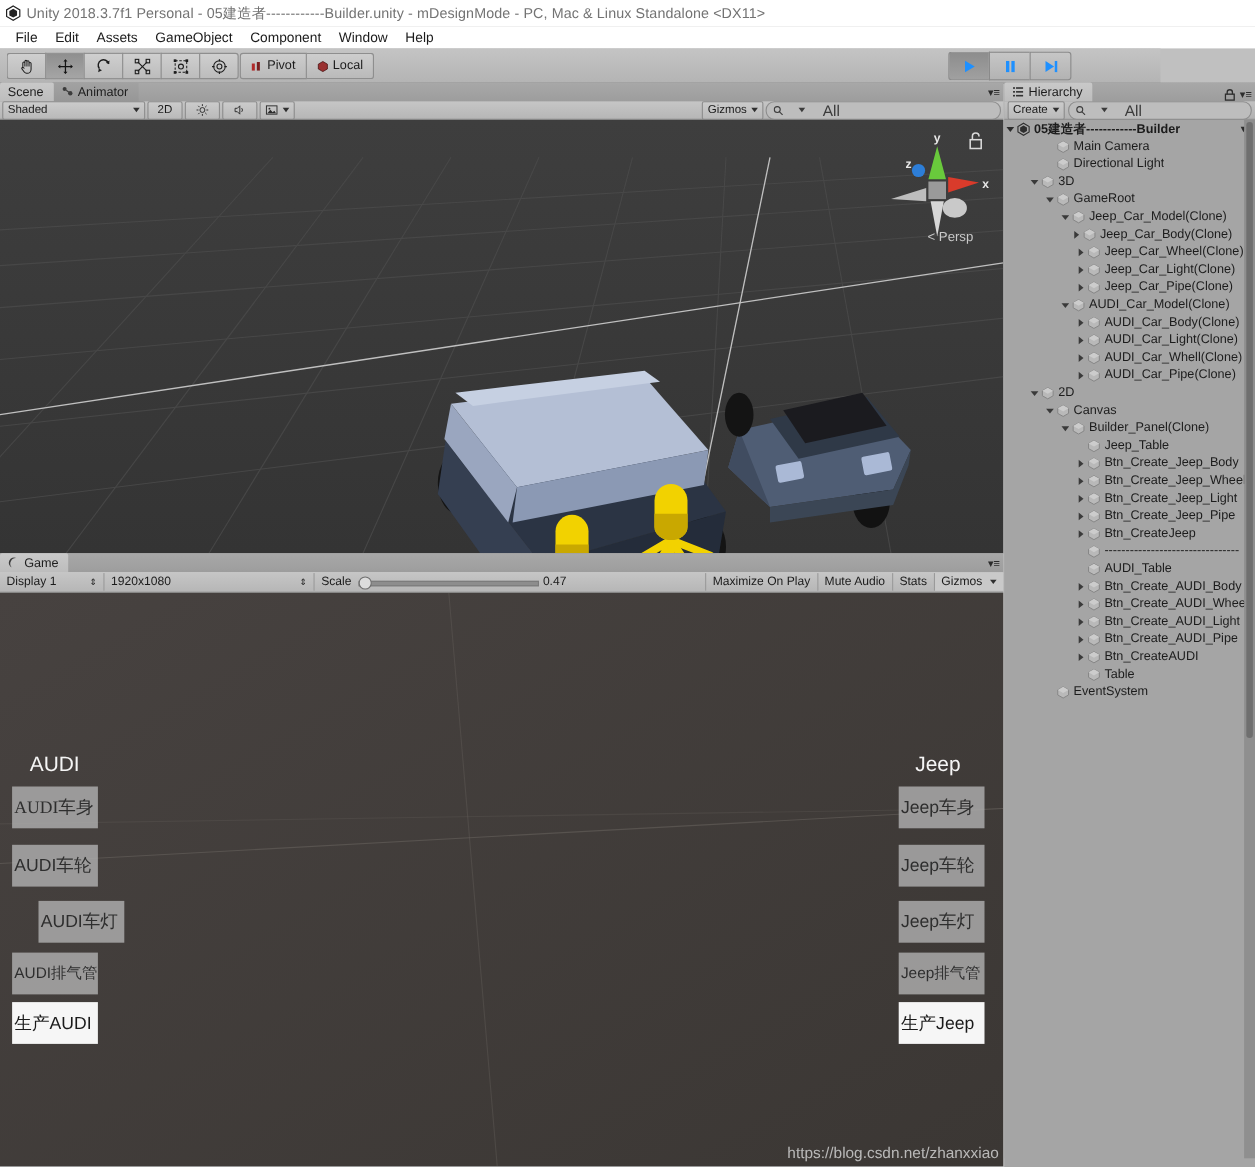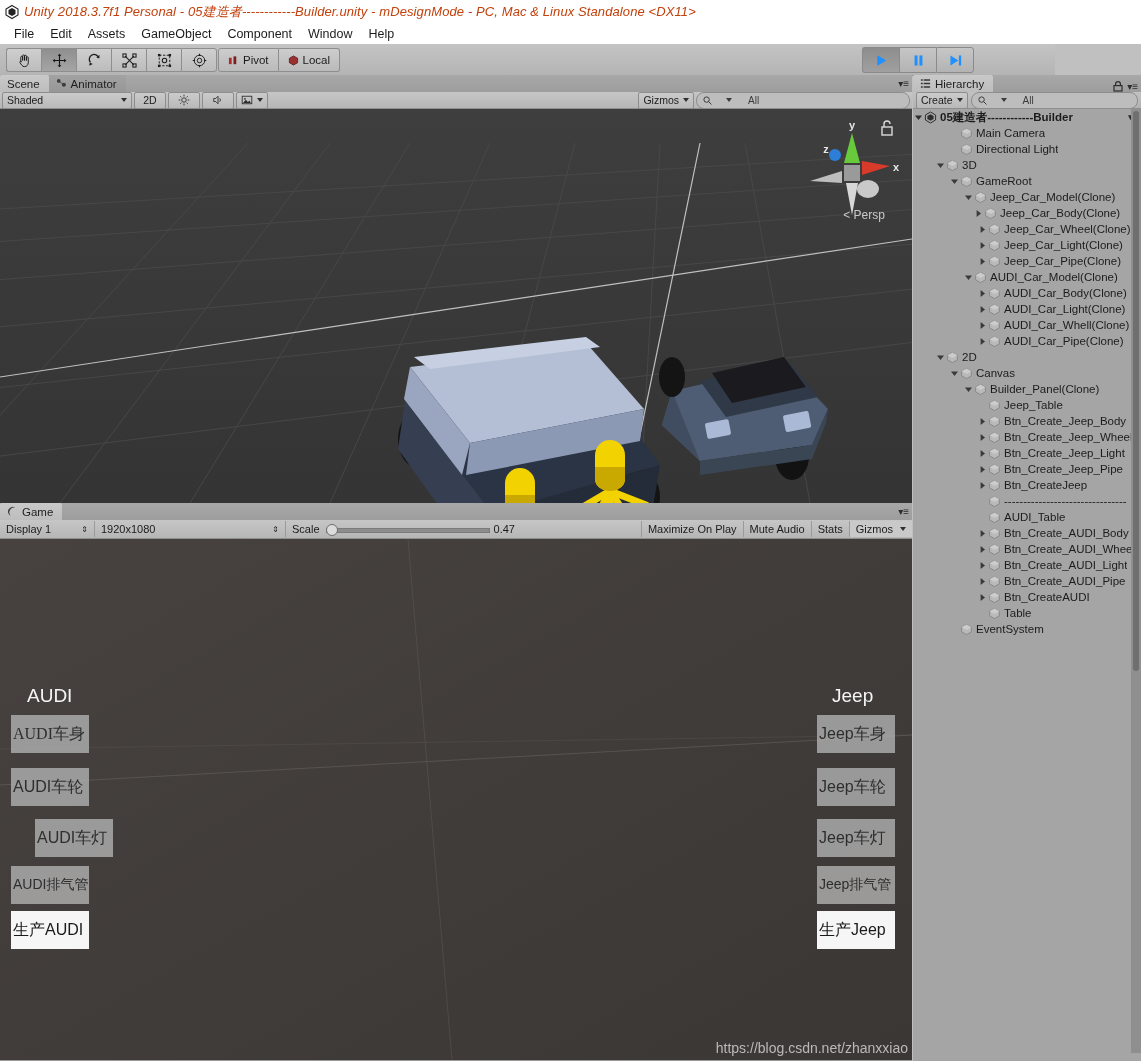--- a/index.html
+++ b/index.html
@@ -2,21 +2,21 @@
 <html><head>
 <meta charset="utf-8">
 <style>
   html,body{margin:0;padding:0;background:#fff;}
   body{width:1141px;height:1061px;overflow:hidden;font-family:"Liberation Sans",sans-serif;-webkit-font-smoothing:antialiased;}
   #app{position:relative;width:1141px;height:1061px;background:#c0c0c0;}
 
   
   .titlebar{position:absolute;left:0;top:0;width:1141px;height:24px;background:#ffffff;display:flex;align-items:center;}
   .unity-logo{width:16px;height:16px;margin-left:4px;margin-right:4px;flex:none;}
-  .title-text{font-size:13px;color:#c2410c;white-space:nowrap;letter-spacing:0.1px;font-style:italic;}
+  .title-text{font-size:13px;color:#737373;white-space:nowrap;letter-spacing:0.1px;}
 
   
   .menubar{position:absolute;left:0;top:24px;width:1141px;height:20px;background:#ffffff;display:flex;align-items:center;padding-left:6px;box-sizing:border-box;}
   .menu-item{font-size:12.5px;color:#1b1b1b;padding:0 8px;white-space:nowrap;cursor:default;}
 
   
   .toolbar{position:absolute;left:0;top:44px;width:1055px;height:31px;
     background:linear-gradient(#c4c4c4,#b4b4b4);border-bottom:1px solid #8c8c8c;}
   .tgroup{position:absolute;top:4px;display:flex;}
   .tbtn{width:34px;height:22px;background:linear-gradient(#cfcfcf,#bcbcbc);
@@ -46,21 +46,21 @@
   
   #scene-panel{position:absolute;left:0;top:75px;width:912px;height:428px;background:#999;}
   .scene-toolbar{height:17px;background:linear-gradient(#c6c6c6,#b6b6b6);display:flex;align-items:center;gap:2px;
                  padding:0 2px;box-sizing:border-box;border-bottom:1px solid #8f8f8f;}
   .sdrop{height:15px;background:linear-gradient(#cbcbcb,#b9b9b9);border:1px solid #8d8d8d;border-radius:2px;
          font-size:10.5px;color:#1b1b1b;display:flex;align-items:center;padding:0 4px;cursor:pointer;position:relative;}
   .sbtn{height:15px;min-width:22px;background:linear-gradient(#cbcbcb,#b9b9b9);border:1px solid #8d8d8d;border-radius:2px;
         font-size:10.5px;color:#1b1b1b;display:flex;align-items:center;justify-content:center;padding:0 4px;cursor:pointer;}
   .caret{width:0;height:0;border-left:3px solid transparent;border-right:3px solid transparent;border-top:4px solid #2f2f2f;margin-left:4px;}
   .searchbox{height:15px;border-radius:8px;background:#bdbdbd;border:1px solid #8d8d8d;display:flex;align-items:center;
-             padding:0 6px;font-size:10px;color:#3b3b3b;gap:14px;}
+             padding:0 6px;font-size:14px;color:#3b3b3b;gap:14px;}
   .scene-view{position:relative;width:912px;height:394px;overflow:hidden;background:#393939;}
 
   
   #game-panel{position:absolute;left:0;top:503px;width:912px;height:558px;background:#999;}
   .game-toolbar{height:18px;background:linear-gradient(#c6c6c6,#b6b6b6);display:flex;align-items:center;
                 border-bottom:1px solid #8f8f8f;}
   .gitem{height:16px;display:flex;align-items:center;font-size:11px;color:#1b1b1b;padding:0 6px;
          border-right:1px solid #9a9a9a;cursor:pointer;white-space:nowrap;}
   .game-view{position:relative;width:912px;height:521px;background:#413c38;overflow:hidden;}
 

